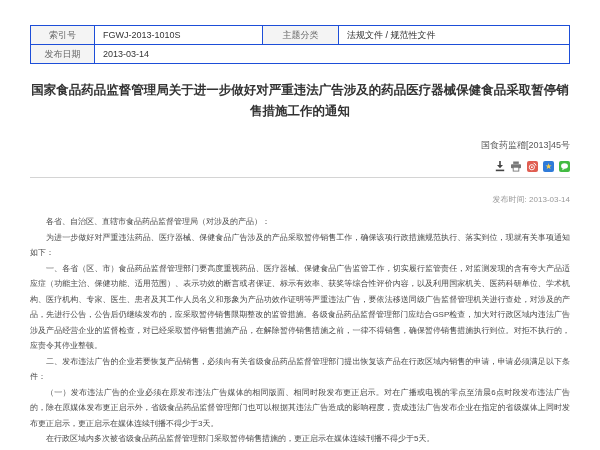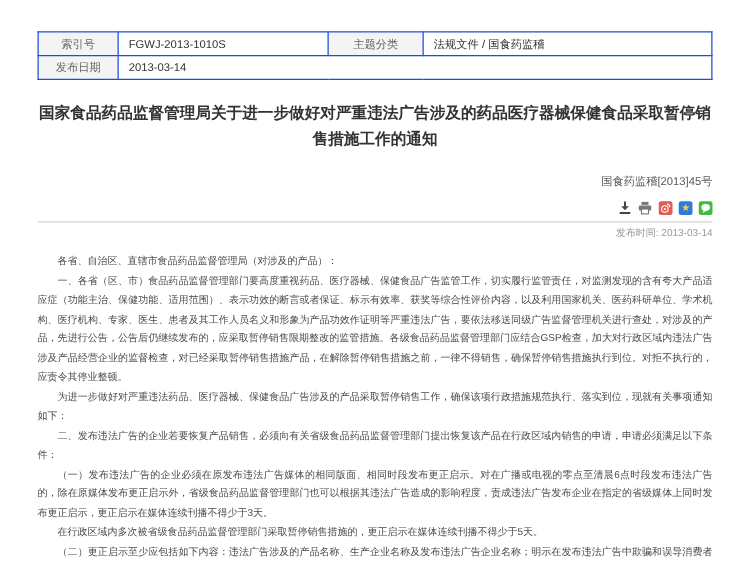--- a/index.html
+++ b/index.html
@@ -68,21 +68,21 @@
     border-radius: 2px;
     display: inline-flex;
     align-items: center;
     justify-content: center;
     cursor: pointer;
   }
   .badge-weibo  { background: #e05d51; }
   .badge-qzone  { background: #2f7bd9; color: #ffd24a; font-size: 8px; line-height: 1; }
   .badge-wechat { background: #43bb43; }
   .publish-time {
-    margin-top: 3px;
+    margin-top: 16px;
     text-align: right;
     font-size: 8px;
     color: #999;
   }
   
   .article-body {
     margin-top: 9px;
     font-size: 8px;
     line-height: 15.5px;
     color: #4a4a4a;
@@ -100,21 +100,21 @@
         <col class="c1">
         <col class="c2">
         <col class="c3">
         <col>
       </colgroup>
     <tbody>
         <tr>
       <td class="lbl">索引号</td>
       <td>FGWJ-2013-1010S</td>
       <td class="lbl">主题分类</td>
-      <td>法规文件 / 国食药监稽</td>
+      <td>法规文件 / 规范性文件</td>
     </tr>
     <tr>
       <td class="lbl">发布日期</td>
       <td colspan="3">2013-03-14</td>
     </tr>
   </tbody>
     </table>
 
   <h1 class="article-title">国家食品药品监督管理局关于进一步做好对严重违法广告涉及的药品医疗器械保健食品采取暂停销售措施工作的通知</h1>
 
@@ -150,22 +150,22 @@
     </span>
   </div>
 
   <div class="publish-time">
     <span>发布时间:</span>
     <span>2013-03-14</span>
   </div>
 
   <div class="article-body">
     <p>各省、自治区、直辖市食品药品监督管理局（对涉及的产品）：</p>
+    <p>为进一步做好对严重违法药品、医疗器械、保健食品广告涉及的产品采取暂停销售工作，确保该项行政措施规范执行、落实到位，现就有关事项通知如下：</p>
     <p>一、各省（区、市）食品药品监督管理部门要高度重视药品、医疗器械、保健食品广告监管工作，切实履行监管责任，对监测发现的含有夸大产品适应症（功能主治、保健功能、适用范围）、表示功效的断言或者保证、标示有效率、获奖等综合性评价内容，以及利用国家机关、医药科研单位、学术机构、医疗机构、专家、医生、患者及其工作人员名义和形象为产品功效作证明等严重违法广告，要依法移送同级广告监督管理机关进行查处，对涉及的产品，先进行公告，公告后仍继续发布的，应采取暂停销售限期整改的监管措施。各级食品药品监督管理部门应结合GSP检查，加大对行政区域内违法广告涉及产品经营企业的监督检查，对已经采取暂停销售措施产品，在解除暂停销售措施之前，一律不得销售，确保暂停销售措施执行到位。对拒不执行的，应责令其停业整顿。</p>
-    <p>为进一步做好对严重违法药品、医疗器械、保健食品广告涉及的产品采取暂停销售工作，确保该项行政措施规范执行、落实到位，现就有关事项通知如下：</p>
     <p>二、发布违法广告的企业若要恢复产品销售，必须向有关省级食品药品监督管理部门提出恢复该产品在行政区域内销售的申请，申请必须满足以下条件：</p>
     <p>（一）发布违法广告的企业必须在原发布违法广告媒体的相同版面、相同时段发布更正启示。对在广播或电视的零点至清晨6点时段发布违法广告的，除在原媒体发布更正启示外，省级食品药品监督管理部门也可以根据其违法广告造成的影响程度，责成违法广告发布企业在指定的省级媒体上同时发布更正启示，更正启示在媒体连续刊播不得少于3天。</p>
     <p>在行政区域内多次被省级食品药品监督管理部门采取暂停销售措施的，更正启示在媒体连续刊播不得少于5天。</p>
     <p>（二）更正启示至少应包括如下内容：违法广告涉及的产品名称、生产企业名称及发布违法广告企业名称；明示在发布违法广告中欺骗和误导消费者的内容以及被食品药品监督管理部门责令暂停销售的原因；被暂停销售的范围；对发布违法广告行为向公众致歉并保证不再发布违法广告等。</p>
 
   </div>
 
 </div>
 
 </body></html>

